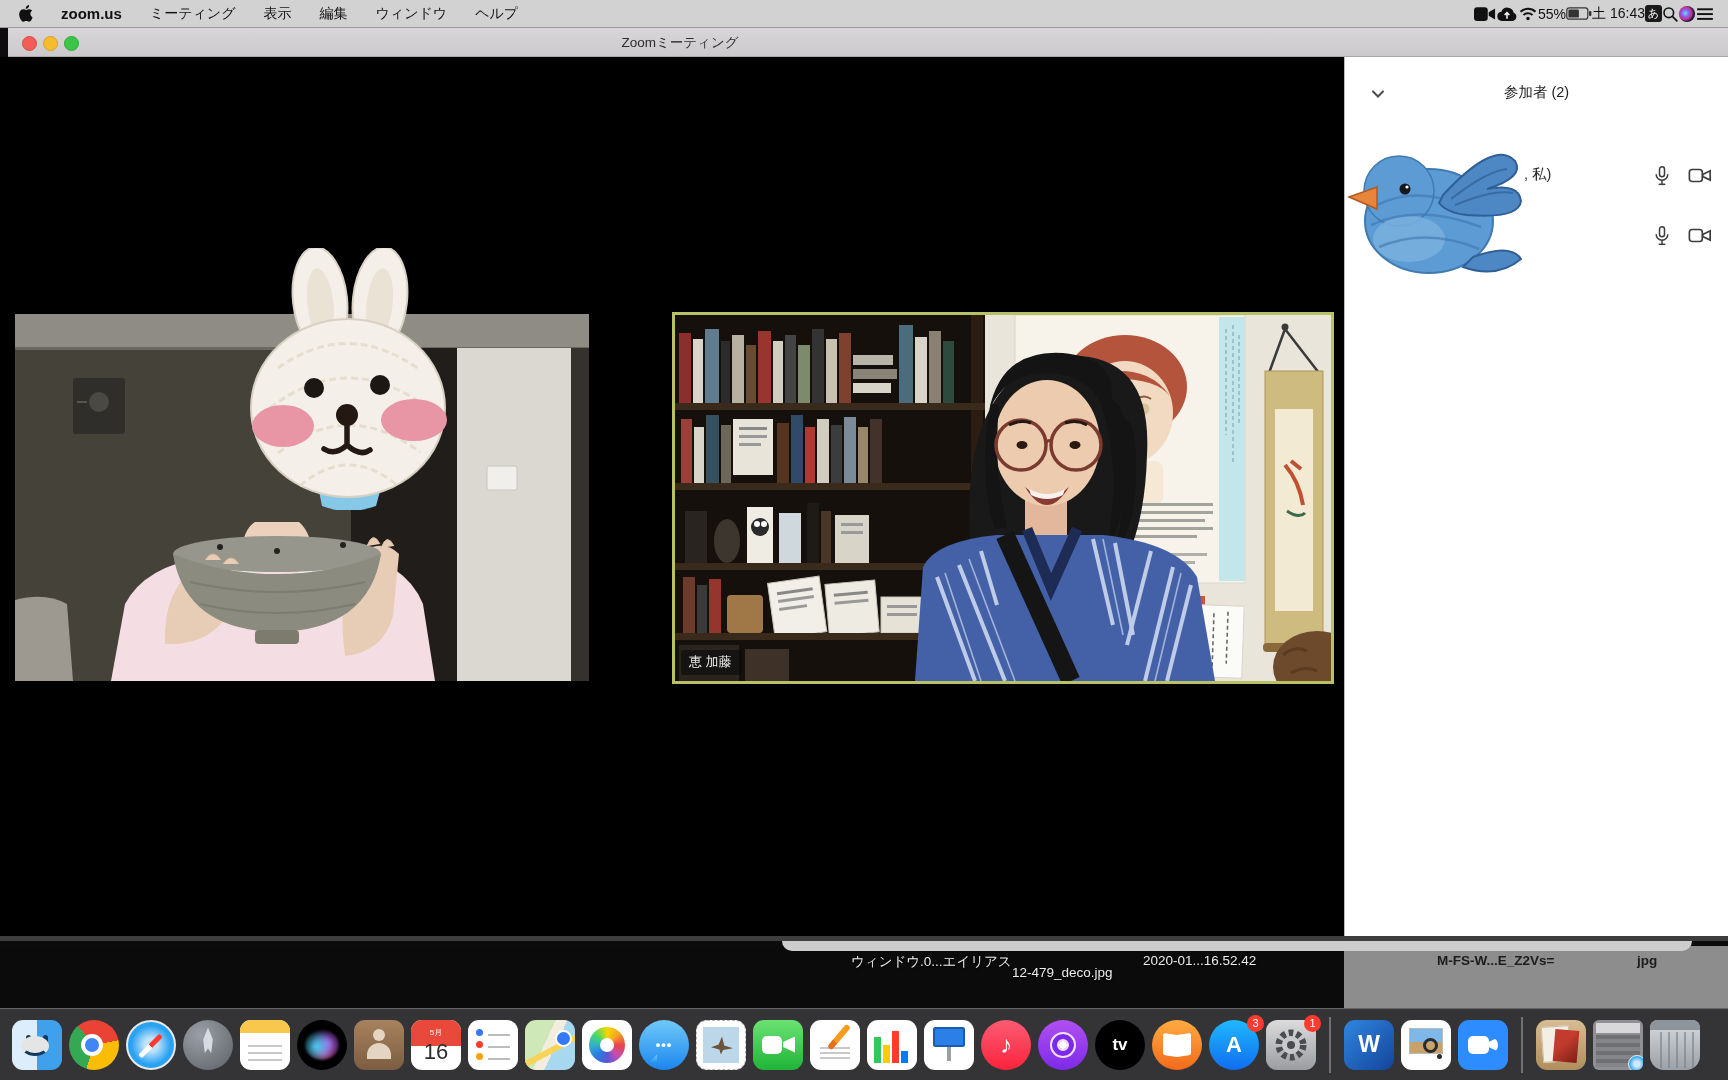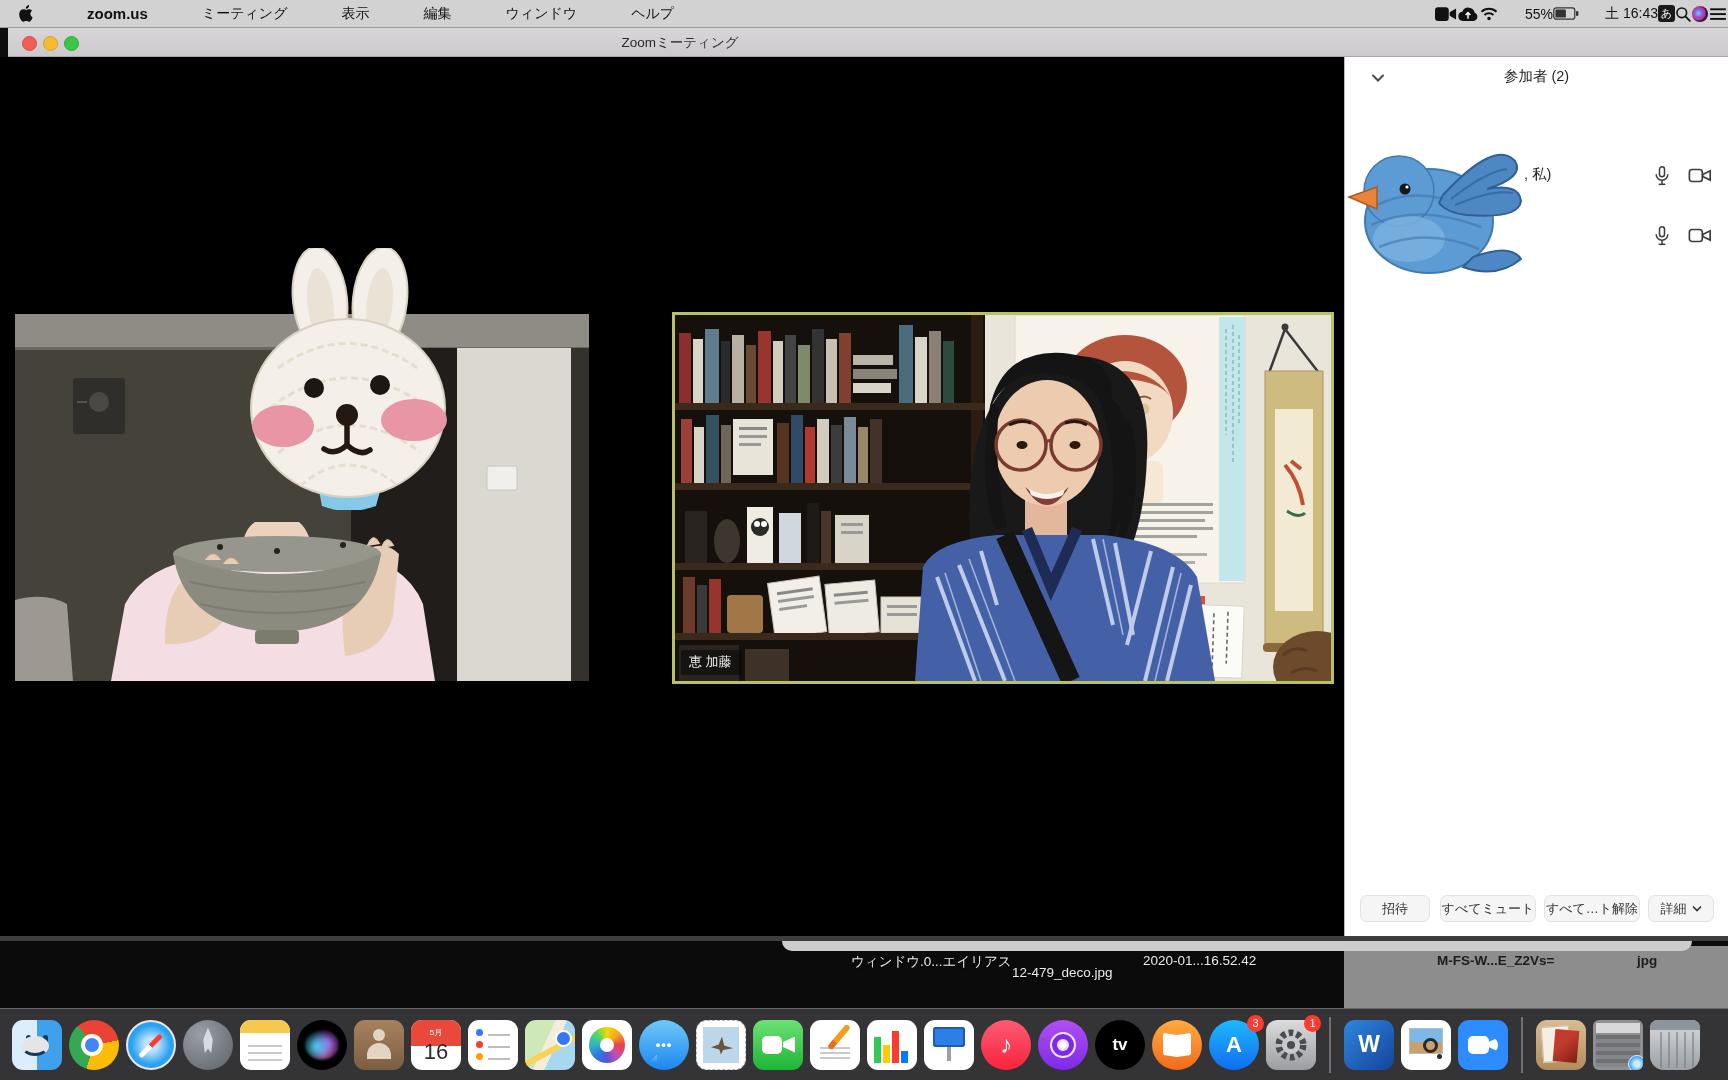--- a/index.html
+++ b/index.html
@@ -5,22 +5,22 @@
   html,body{margin:0;padding:0;}
   body{width:1728px;height:1080px;position:relative;overflow:hidden;background:#0c0c0c;
        font-family:"Liberation Sans","DejaVu Sans",sans-serif;-webkit-font-smoothing:antialiased;}
 
   
   .menubar{position:absolute;left:0;top:0;width:1728px;height:28px;background:#d2d2d2;
            display:flex;align-items:center;justify-content:space-between;font-size:14px;color:#111;
            border-bottom:1px solid #9a9a9a;box-sizing:border-box;z-index:50;}
   .mb-left{display:flex;align-items:center;gap:28px;padding-left:18px;}
   .mb-left .app{font-weight:bold;font-size:15px;}
-  .mb-right{display:flex;align-items:center;padding-right:1px;}
-  .mb-item{white-space:nowrap;margin-left:26px;}
+  .mb-right{display:flex;align-items:center;padding-right:14px;}
+  .mb-item{white-space:nowrap;}
   .ime-badge{width:17px;height:17px;background:#1a1a1a;color:#fff;border-radius:3px;font-size:11px;
              display:flex;align-items:center;justify-content:center;}
   .sicon{display:block;}
 
   
   .titlebar{position:absolute;left:8px;top:28px;width:1728px;height:29px;
             background:linear-gradient(#d8d6d8,#cbc9cb);border-bottom:1px solid #a8a6a8;
             box-sizing:border-box;z-index:40;}
   .tl{position:absolute;top:8px;width:13px;height:13px;border-radius:50%;}
   .tl.red{left:14px;background:#f25e57;border:0.5px solid #d94c44;}
@@ -37,21 +37,21 @@
   .tile-left{position:absolute;left:15px;top:314px;width:574px;height:367px;background:#222;z-index:2;}
   .tile-right{position:absolute;left:672px;top:312px;width:656px;height:366px;background:#111;
               border:3px solid #b9c167;box-shadow:inset 0 0 0 2px #e9efb6;z-index:2;}
   .speaker-label{position:absolute;left:6px;bottom:6px;background:rgba(10,10,10,0.6);color:#f2f2f2;
                  font-size:13px;padding:3px 10px 4px 8px;border-radius:2px;z-index:3;}
   .rabbit{position:absolute;left:248px;top:248px;z-index:5;}
 
   
   .panel{position:absolute;left:1344px;top:57px;width:384px;height:879px;background:#fff;
          border-left:1px solid #bcbcbc;box-sizing:border-box;z-index:10;}
-  .p-header{position:absolute;left:0;top:0;width:100%;height:38px;display:flex;align-items:center;}
+  .p-header{position:absolute;left:0;top:16px;width:100%;height:38px;display:flex;align-items:center;}
   .p-chevron{position:absolute;left:26px;top:12px;}
   .p-title{width:100%;text-align:center;font-size:14.5px;color:#1f1f1f;}
   .p-row1{position:absolute;left:0;top:98px;width:100%;height:44px;}
   .p-avatar{position:absolute;left:32px;top:4px;width:32px;height:32px;border-radius:50%;background:#eff7f0;
             overflow:hidden;}
   .p-name{position:absolute;left:78px;top:10px;font-size:14.5px;color:#2a2a2a;}
   .p-icons{position:absolute;right:16px;top:10px;display:flex;gap:16px;}
   .p-row2-icons{position:absolute;right:16px;top:168px;display:flex;gap:16px;}
   .bigbird{position:absolute;left:2px;top:88px;z-index:11;}
   .p-buttons{position:absolute;left:0;top:838px;width:100%;height:28px;}
@@ -575,37 +575,20 @@
         </svg>
     </span>
     <span>
       <svg width="24" height="20" viewBox="0 0 26 20" fill="none" stroke="#3c3c3c" stroke-width="1.8">
           <rect x="1.5" y="4" width="14" height="13" rx="3"></rect>
           <path d="M16 9.5 24 5.5v10l-8-4z"></path>
         </svg>
     </span>
   </div>
 
-  <div class="p-buttons">
-    <div class="pbtn" style="left:15px;width:70px;">
-      <span>招待</span>
-    </div>
-    <div class="pbtn" style="left:95px;width:96px;">
-      <span>すべてミュート</span>
-    </div>
-    <div class="pbtn" style="left:199px;width:96px;">
-      <span>すべて…ト解除</span>
-    </div>
-    <div class="pbtn" style="left:303px;width:66px;">
-      <span>詳細</span>
-      <svg width="10" height="7" viewBox="0 0 10 7">
-          <path d="M1 1.5 L5 5.5 L9 1.5" stroke="#333" stroke-width="1.6" fill="none"></path>
-        </svg>
-    </div>
-  </div>
 </div>
 
 <div class="desk-left"></div>
 <div class="desk-right"></div>
 <div class="winbottom-line"></div>
 <div class="winbottom-bar"></div>
 
 <div class="fname light" style="left:851px;">ウィンドウ.0...エイリアス</div>
 <div class="fname light" style="left:1012px;margin-top:12px;">12-479_deco.jpg</div>
 <div class="fname light" style="left:1143px;">2020-01...16.52.42</div>

